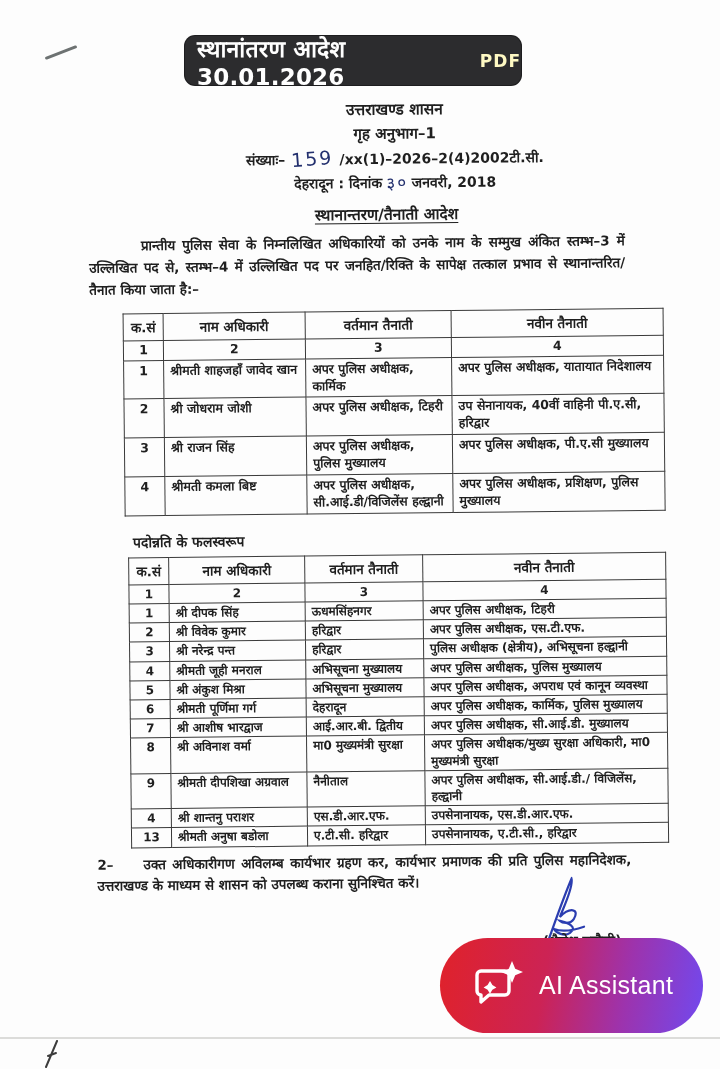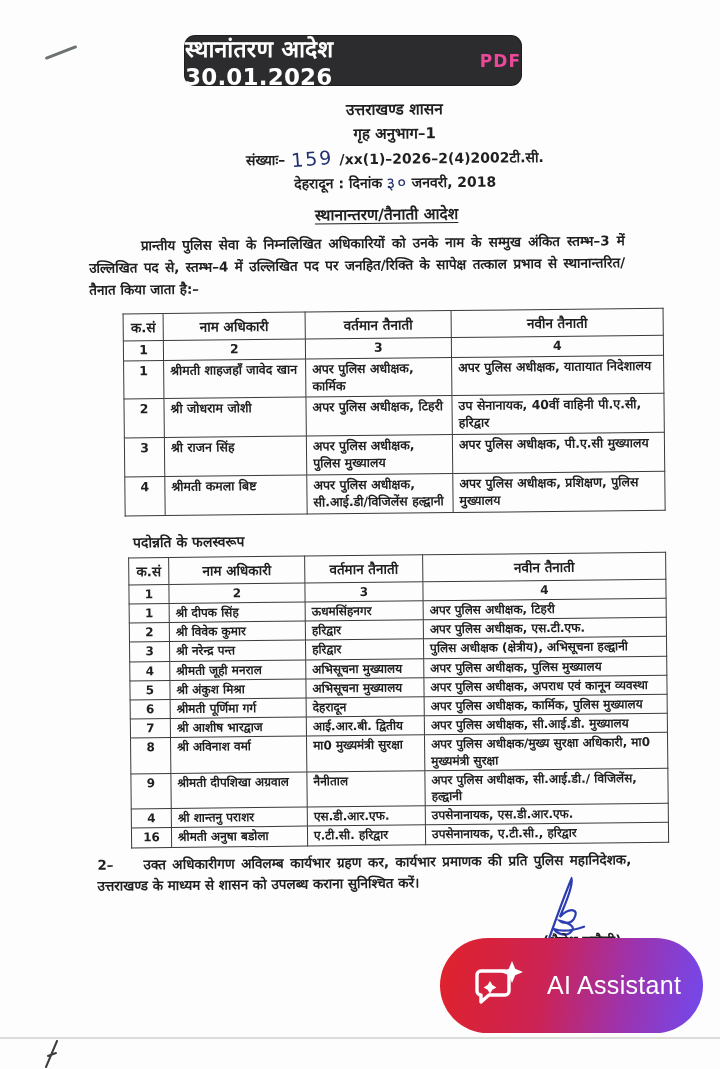--- a/index.html
+++ b/index.html
@@ -7,22 +7,22 @@
   .screen { position:relative; width:720px; height:1069px; background:#fdfdfd; overflow:hidden; }
 
   
   .pen-top { position:absolute; left:44px; top:51px; width:34px; height:3px;
              background:#6d7272; transform:rotate(-21deg); border-radius:2px; }
 
   
   .title-badge { position:absolute; left:185px; top:36px; width:336px; height:49px;
                  background:#2c2c2e; border-radius:10px; display:flex; align-items:center;
                  justify-content:center; gap:9px; box-shadow:0 0 0 1px #1d1d1f; }
-  .title-badge .main { color:#fff; font-size:23px; font-weight:600; letter-spacing:.2px; }
-  .title-badge .pdf  { color:#ec4899; font-size:17px; font-weight:600; letter-spacing:1px; }
+  .title-badge .main { color:#fff; font-size:23px; font-weight:600; letter-spacing:.2px;margin-left:12px; }
+  .title-badge .pdf  { color:#fef9c3; font-size:17px; font-weight:600; letter-spacing:1px; }
 
   
   .doc { position:absolute; left:0; top:98px; width:720px; transform:rotate(-0.6deg);
          color:#1f1f1f; }
   .doc-header { text-align:center; padding-left:78px; font-weight:700; }
   .doc-header .l1 { font-size:15.5px; }
   .doc-header .l2 { font-size:15px; margin-top:3px; }
   .doc-header .l3 { font-size:14px; margin-top:3px; font-weight:700; }
   .doc-header .l4 { font-size:14px; margin-top:2px; }
   .hand { display:inline-block; color:#23306e; font-size:19px; font-weight:500;
@@ -57,21 +57,21 @@
   .sig-block { width:180px; margin-left:488px; margin-top:-16px; text-align:center; }
   .sig-svg { display:block; margin:0 auto -14px 42px; }
   .sig-name { font-size:14px; font-weight:700; }
   .sig-title { font-size:14px; font-weight:700; margin-top:2px; }
   .continuation { text-align:right; padding-right:36px; font-size:13.5px; font-weight:700;
                   margin-top:2px; }
 
   
   .ai-btn { position:absolute; left:440px; top:938px; width:263px; height:95px;
             border:none; border-radius:50px; cursor:pointer; display:flex; align-items:center;
-            gap:23px; padding-left:32px; color:#fff; z-index:5;
+            gap:15px; padding-left:32px; color:#fff; z-index:5;
             background:linear-gradient(100deg,#e0222a 0%,#cc2355 40%,#9d33ad 70%,#7149ef 100%); }
   .ai-btn .label { font-size:25px; font-weight:500; letter-spacing:.3px; }
 
   
   .page-edge { position:absolute; left:0; top:1037px; width:720px; height:2px; background:#dcdcda; }
   .pen-bottom { position:absolute; left:42px; top:1040px; }
 </style>
 </head>
 <body>
 
@@ -226,21 +226,21 @@
         <td>नैनीताल</td>
         <td>अपर पुलिस अधीक्षक, सी.आई.डी./ विजिलेंस, हल्द्वानी</td>
       </tr>
       <tr>
         <td class="sn">4</td>
         <td>श्री शान्तनु पराशर</td>
         <td>एस.डी.आर.एफ.</td>
         <td>उपसेनानायक, एस.डी.आर.एफ.</td>
       </tr>
       <tr>
-        <td class="sn">16</td>
+        <td class="sn">13</td>
         <td>श्रीमती अनुषा बडोला</td>
         <td>ए.टी.सी. हरिद्वार</td>
         <td>उपसेनानायक, ए.टी.सी., हरिद्वार</td>
       </tr>
     </tbody>
       </table>
 
     <div class="para2">
       <span class="pnum">2–</span><span>उक्त अधिकारीगण अविलम्ब कार्यभार ग्रहण कर, कार्यभार प्रमाणक की प्रति पुलिस महानिदेशक, उत्तराखण्ड के माध्यम से शासन को उपलब्ध कराना सुनिश्चित करें।</span>
     </div>

